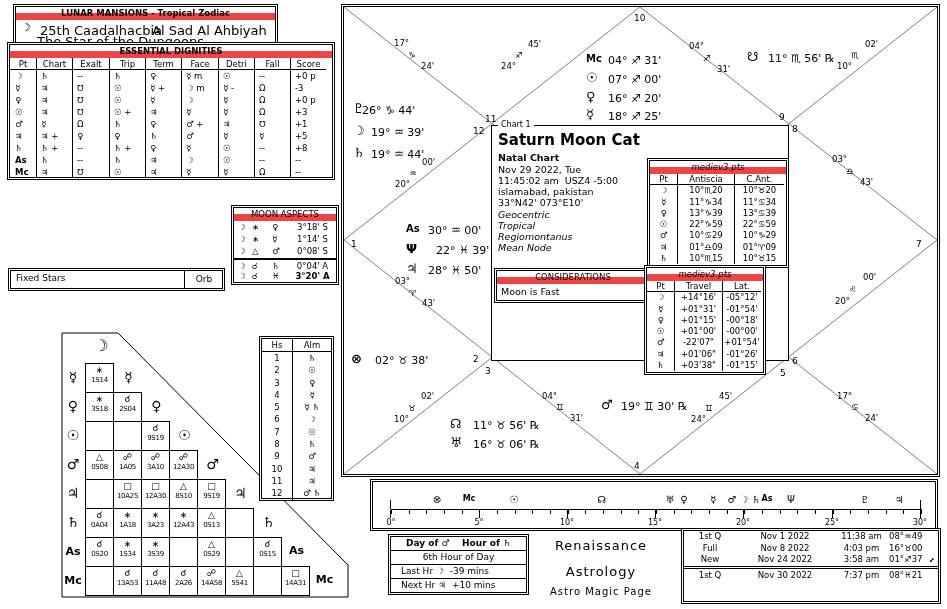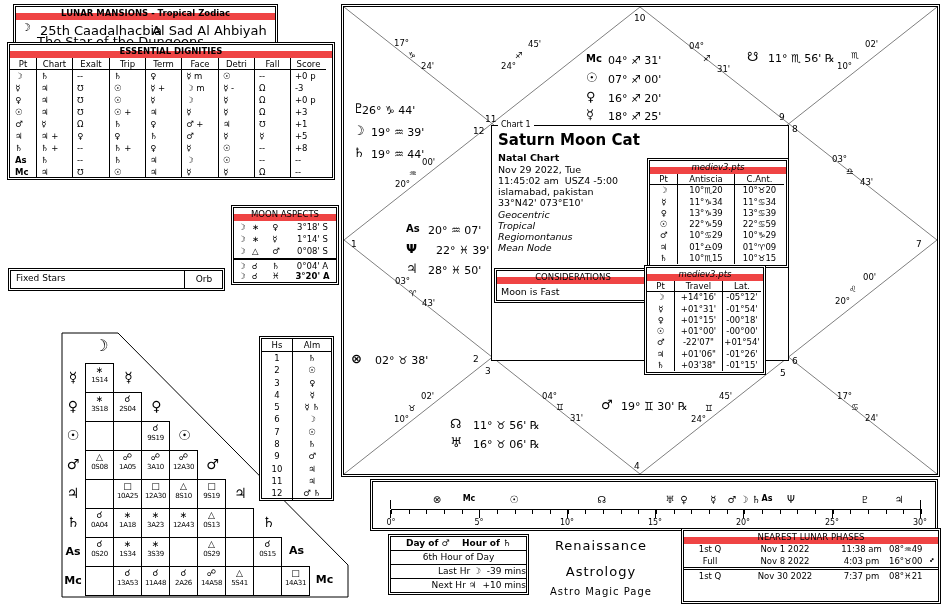--- a/index.html
+++ b/index.html
@@ -50,21 +50,21 @@
 .pg2{font-size:10px}
 .pt{position:absolute;font-size:11px;white-space:pre}
 .inf{position:absolute;left:154px;font-size:9.5px;white-space:pre}
 
 .sg{position:absolute;top:12px;width:16px;text-align:center;font-size:10px}
 .sg2{font-size:8px;font-weight:bold}
 .stk{position:absolute;width:1px;background:#000}
 .slb{position:absolute;top:36px;width:22px;text-align:center;font-size:8px}
 
 .hrow{height:14px;line-height:13px;text-align:center;font-size:9px;border-bottom:1px solid #000;white-space:pre}
-.hl{text-align:right;padding-left:10px}
+.hl{text-align:left;padding-left:10px}
 
 .prow{display:flex;height:11.5px;line-height:11.5px;font-size:8.5px;white-space:pre}
 .p1{width:52px;text-align:center}.p2{width:98px;text-align:center}.p3{width:55px;text-align:center}.p4{width:46px}
 .plast{border-top:3px double #000;height:14px;line-height:12px}
 .picon{position:absolute;right:4px;top:26px;font-size:7px;letter-spacing:-2px;transform:rotate(-35deg)}
 .br{position:absolute;left:525px;width:152px;text-align:center;letter-spacing:1px}
 </style>
 </head>
 <body>
 
@@ -448,21 +448,21 @@
   <span class="pt" style="left:264px;top:47px">04° ♐ 31'</span>
   <span class="pg" style="left:242px;top:63px">☉</span>
   <span class="pt" style="left:264px;top:66px">07° ♐ 00'</span>
   <span class="pg" style="left:242px;top:82px">♀</span>
   <span class="pt" style="left:264px;top:85px">16° ♐ 20'</span>
   <span class="pg" style="left:242px;top:100px">☿</span>
   <span class="pt" style="left:264px;top:103px">18° ♐ 25'</span>
   <span class="pg" style="left:403px;top:42px">☋</span>
   <span class="pt" style="left:424px;top:45px">11° ♏ 56' ℞</span>
   <span class="pg pg2" style="left:62px;top:216px">As</span>
-  <span class="pt" style="left:84px;top:217px">20° ♒ 07'</span>
+  <span class="pt" style="left:84px;top:217px">30° ♒ 00'</span>
   <span class="pg" style="left:62px;top:234px">Ψ</span>
   <span class="pt" style="left:92px;top:237px">22° ♓ 39' ℞</span>
   <span class="pg" style="left:62px;top:254px">♃</span>
   <span class="pt" style="left:84px;top:257px">28° ♓ 50'</span>
   <span class="pg" style="left:7px;top:344px">⊗</span>
   <span class="pt" style="left:31px;top:347px">02° ♉ 38'</span>
   <span class="pg" style="left:106px;top:409px">☊</span>
   <span class="pt" style="left:129px;top:412px">11° ♉ 56' ℞</span>
   <span class="pg" style="left:106px;top:428px">♅</span>
   <span class="pt" style="left:129px;top:431px">16° ♉ 06' ℞</span>
@@ -592,18 +592,18 @@
   <div class="hrow">6th Hour of Day</div>
   <div class="hrow hl">Last Hr ☽  -39 mins</div>
   <div class="hrow hl" style="border-bottom:none">Next Hr ♃  +10 mins</div>
 </div>
 
 <span class="br" style="top:538px;font-size:13px">Renaissance</span>
 <span class="br" style="top:564px;font-size:13px">Astrology</span>
 <span class="br" style="top:586px;font-size:10px">Astro Magic Page</span>
 
 <div class="dbox" style="left:683px;top:530px;width:256px;height:72px">
-  <div class="ttl">NEAREST LUNAR PHASES</div>
   <div class="prow"><span class="p1">1st Q</span><span class="p2">Nov 1 2022</span><span class="p3">11:38 am</span><span class="p4">08°♒49</span></div>
   <div class="prow"><span class="p1">Full</span><span class="p2">Nov 8 2022</span><span class="p3">4:03 pm</span><span class="p4">16°♉00</span></div>
+  <div class="prow"><span class="p1">New</span><span class="p2">Nov 24 2022</span><span class="p3">3:58 am</span><span class="p4">01°♐37</span></div>
   <div class="prow plast"><span class="p1">1st Q</span><span class="p2">Nov 30 2022</span><span class="p3">7:37 pm</span><span class="p4">08°♓21</span></div>
   <span class="picon">∙•</span>
 </div>
 
 </body></html>

